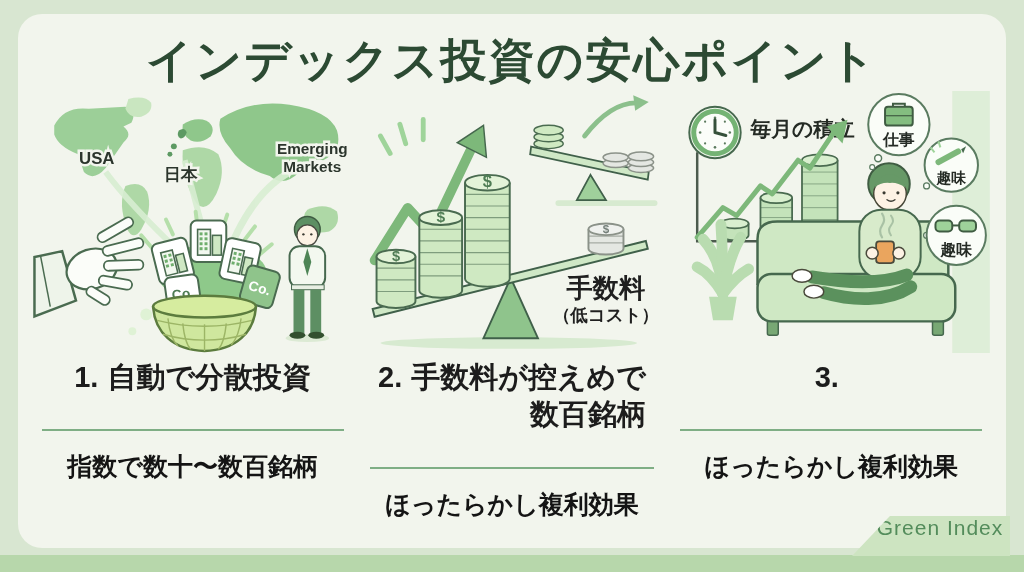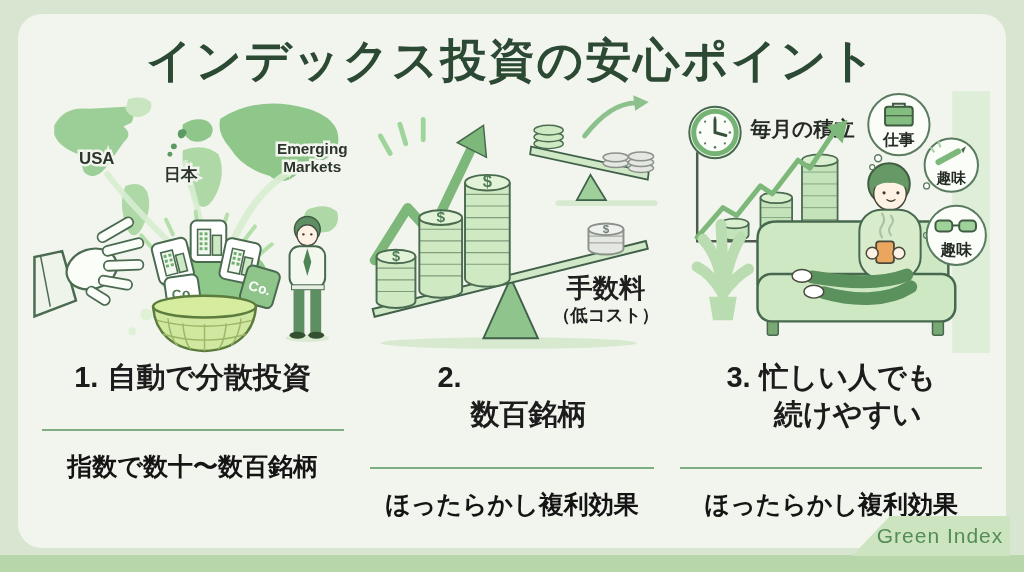--- a/index.html
+++ b/index.html
@@ -24,33 +24,33 @@
   .panel{display:flex;flex-direction:column;}
   .panel.p1{width:322px;}
   .panel.p2{width:302px;}
   .panel.p3{width:322px;}
   .illu{height:262px;}
   .illu svg{width:100%;height:100%;display:block;}
   .heading{
     display:flex;justify-content:center;gap:9px;
     font-size:29px;font-weight:700;color:#1c1c1c;line-height:1.3;margin-top:6px;
   }
-  .h-lines{text-align:center;}
+  .h-lines{text-align:right;}
   .divider{border:none;border-top:2px solid #7fae85;width:94%;margin:9px auto 7px;}
   .subtext{
     margin:12px;text-align:center;font-size:25px;font-weight:700;color:#141414;
   }
   .bottom-band{
     position:absolute;left:0;right:0;bottom:0;height:17px;background:#b7d7ab;
   }
   .brand-badge{
     position:absolute;right:14px;bottom:16px;width:158px;height:40px;
     background:#cde4c1;
     clip-path:polygon(0% 100%,24% 0%,100% 0%,100% 100%);
-    display:flex;align-items:center;justify-content:center;
+    display:flex;justify-content:center;
     padding-left:18px;box-sizing:border-box;
     color:#538c5b;font-size:21px;letter-spacing:1px;
   }
   .sparkle{
     position:absolute;right:38px;bottom:40px;color:#ffffff;font-size:15px;line-height:1;
   }
   svg text{font-family:"Liberation Sans","DejaVu Sans",sans-serif;}
 </style>
 </head>
 <body>
@@ -290,21 +290,21 @@
               <path d="M230,44 Q258,8 286,10" fill="none" stroke="#8cc08c" stroke-width="5" stroke-linecap="round"></path>
               <polygon points="296,9 280,2 282,18" fill="#8cc08c"></polygon>
             </g>
 
             <text x="252" y="210" font-size="27" font-weight="bold" text-anchor="middle" fill="#1f1f1f">手数料</text>
             <text x="252" y="234" font-size="18" font-weight="bold" text-anchor="middle" fill="#1f1f1f">（低コスト）</text>
           </svg>
         </div>
         <h2 class="heading">
           <span class="h-num">2.</span>
-          <span class="h-lines"><br>
+          <span class="h-lines"><span>手数料が控えめで</span><br>
           <span>数百銘柄</span></span>
         </h2>
         <hr class="divider">
         <p class="subtext">ほったらかし複利効果</p>
       </section>
 
       <section class="panel p3">
         <div class="illu">
           <svg viewBox="0 0 320 265">
             <rect x="282" y="0" width="38" height="265" fill="#deeed8"></rect>
@@ -421,22 +421,22 @@
                 <rect x="265" y="131" width="17" height="11" rx="4" fill="#9ed29a" stroke="#3f5c42" stroke-width="2"></rect>
                 <rect x="289" y="131" width="17" height="11" rx="4" fill="#9ed29a" stroke="#3f5c42" stroke-width="2"></rect>
                 <line x1="282" y1="136" x2="289" y2="136" stroke="#3f5c42" stroke-width="2"></line>
               </g>
               <text x="286" y="166" font-size="16" font-weight="bold" text-anchor="middle" fill="#252b25">趣味</text>
             </g>
           </svg>
         </div>
         <h2 class="heading">
           <span class="h-num">3.</span>
-          <span class="h-lines"><span>忙しい人でも</span><br>
-          <span>続けやすい</span></span>
+          <span class="h-lines"><br>
+          </span>
         </h2>
         <hr class="divider">
         <p class="subtext">ほったらかし複利効果</p>
       </section>
 
     </div>
   </div>
 
   <div class="bottom-band"></div>
   <span class="sparkle">✦</span>

